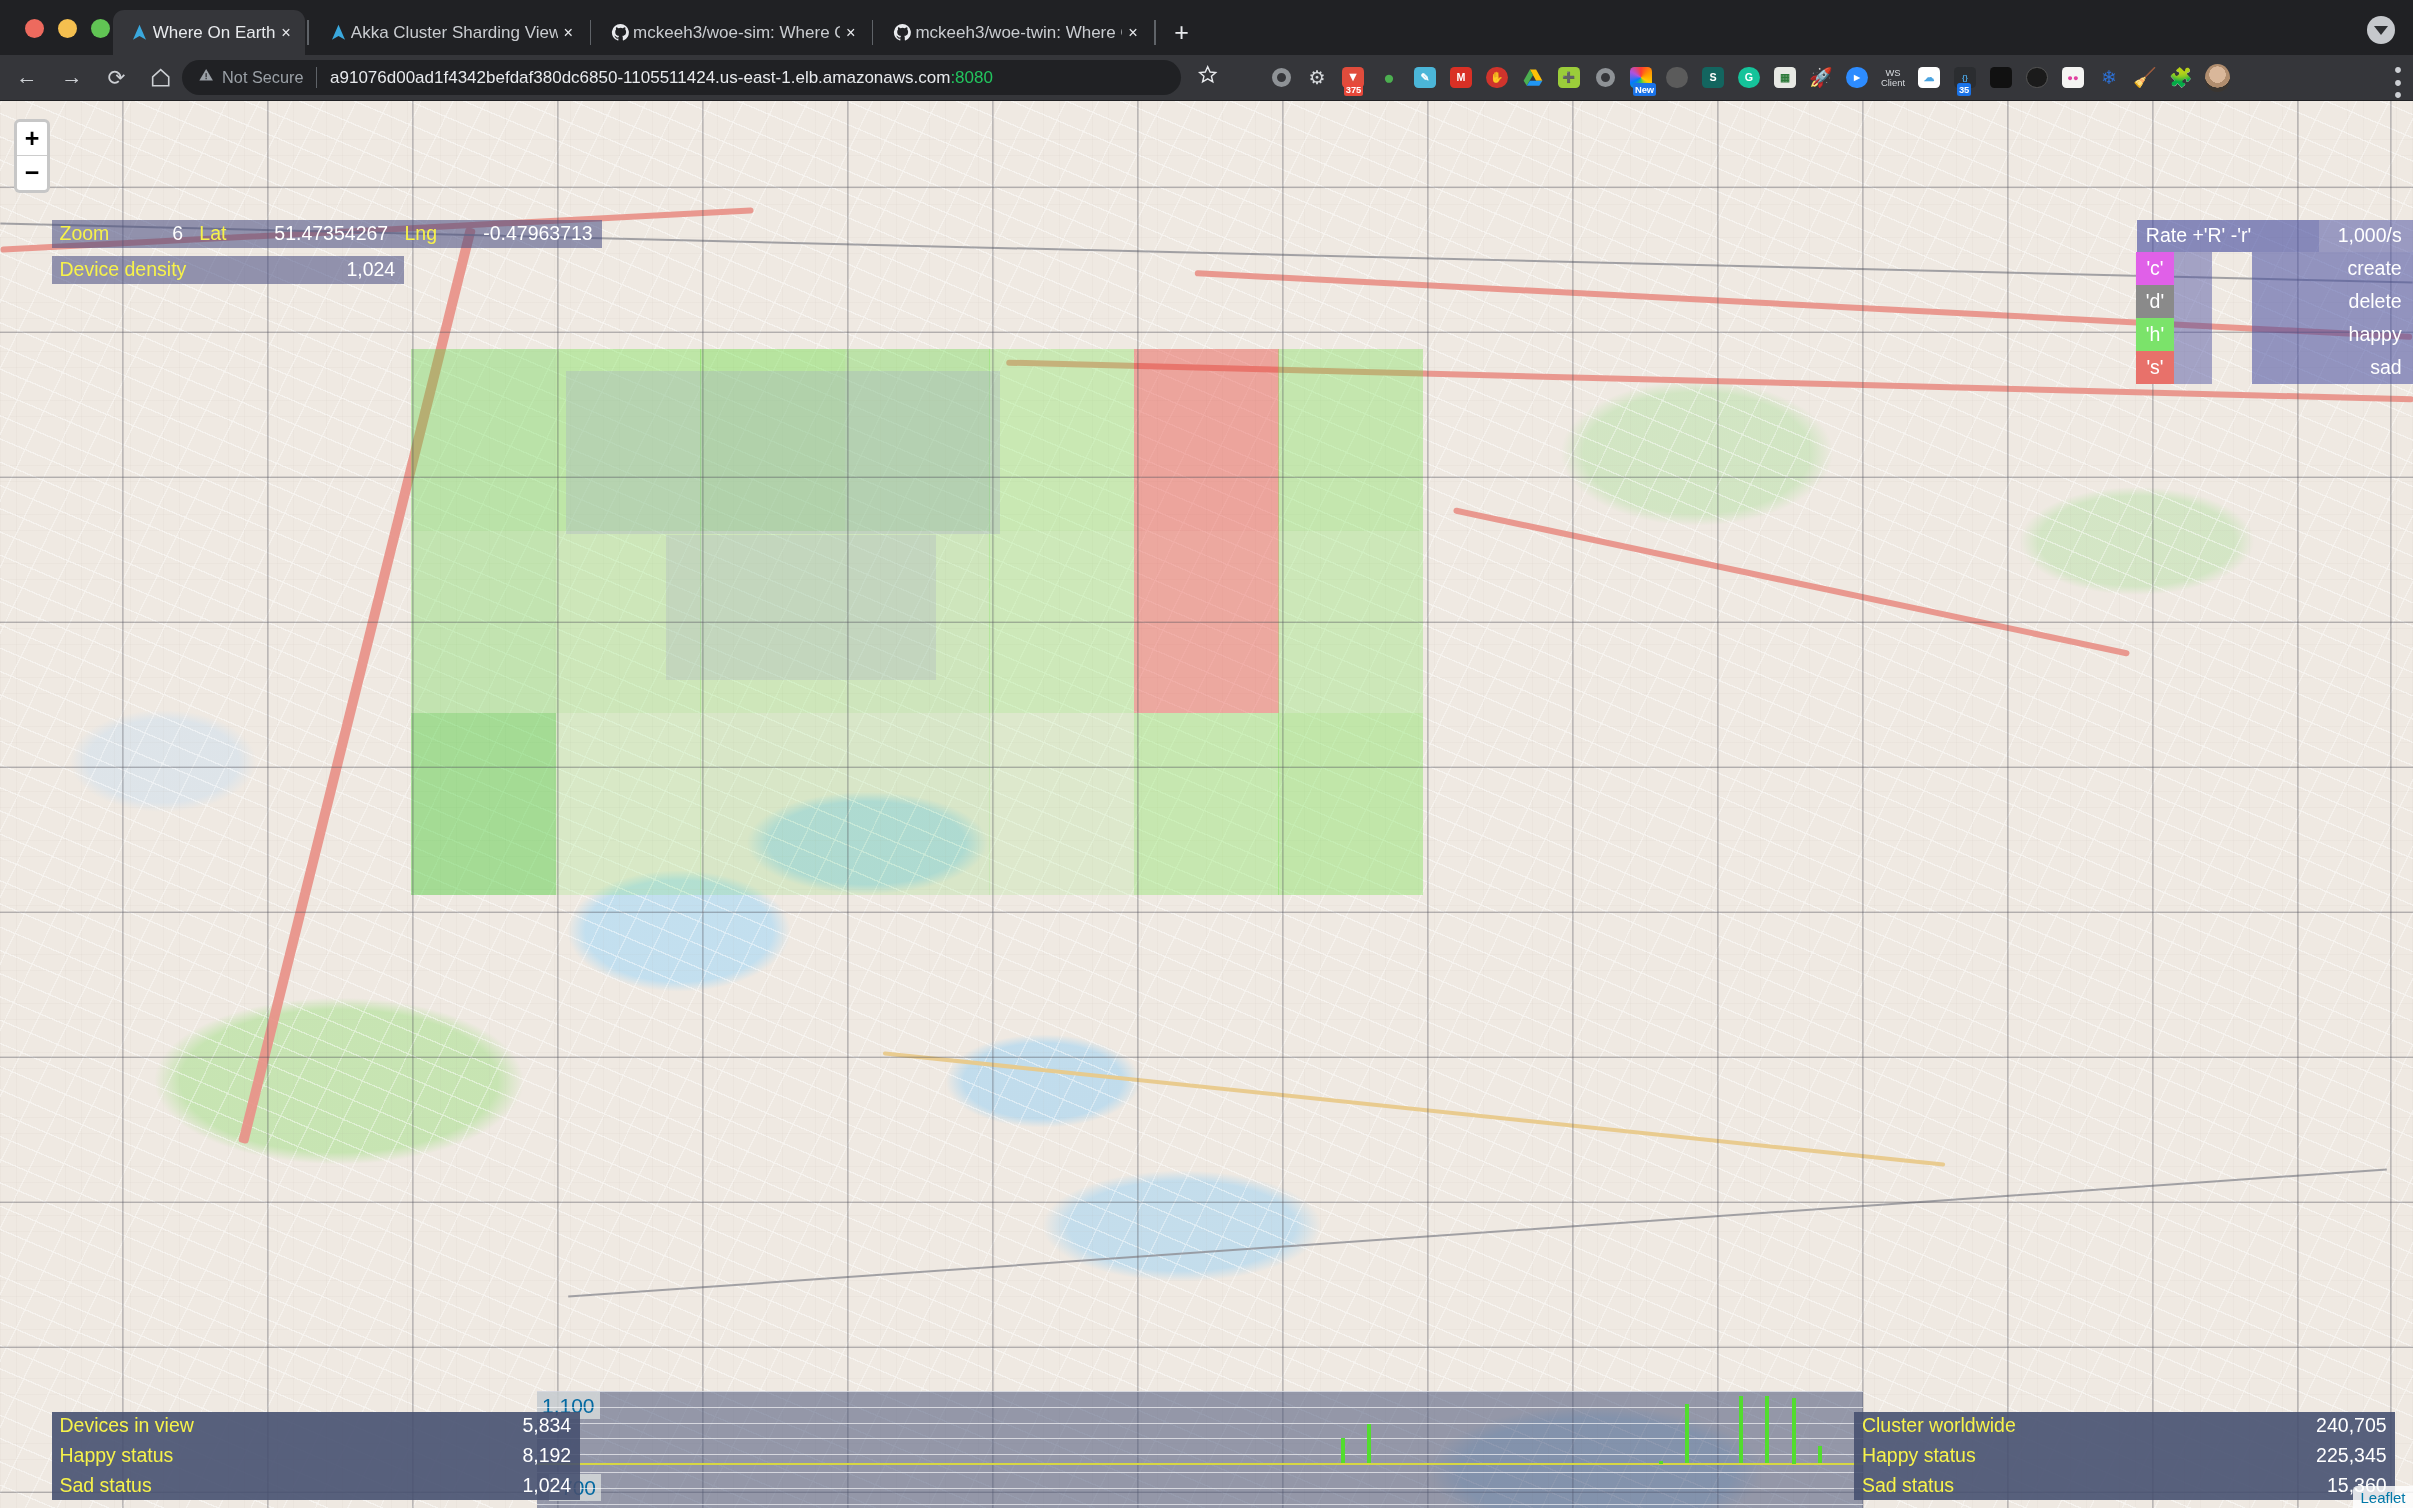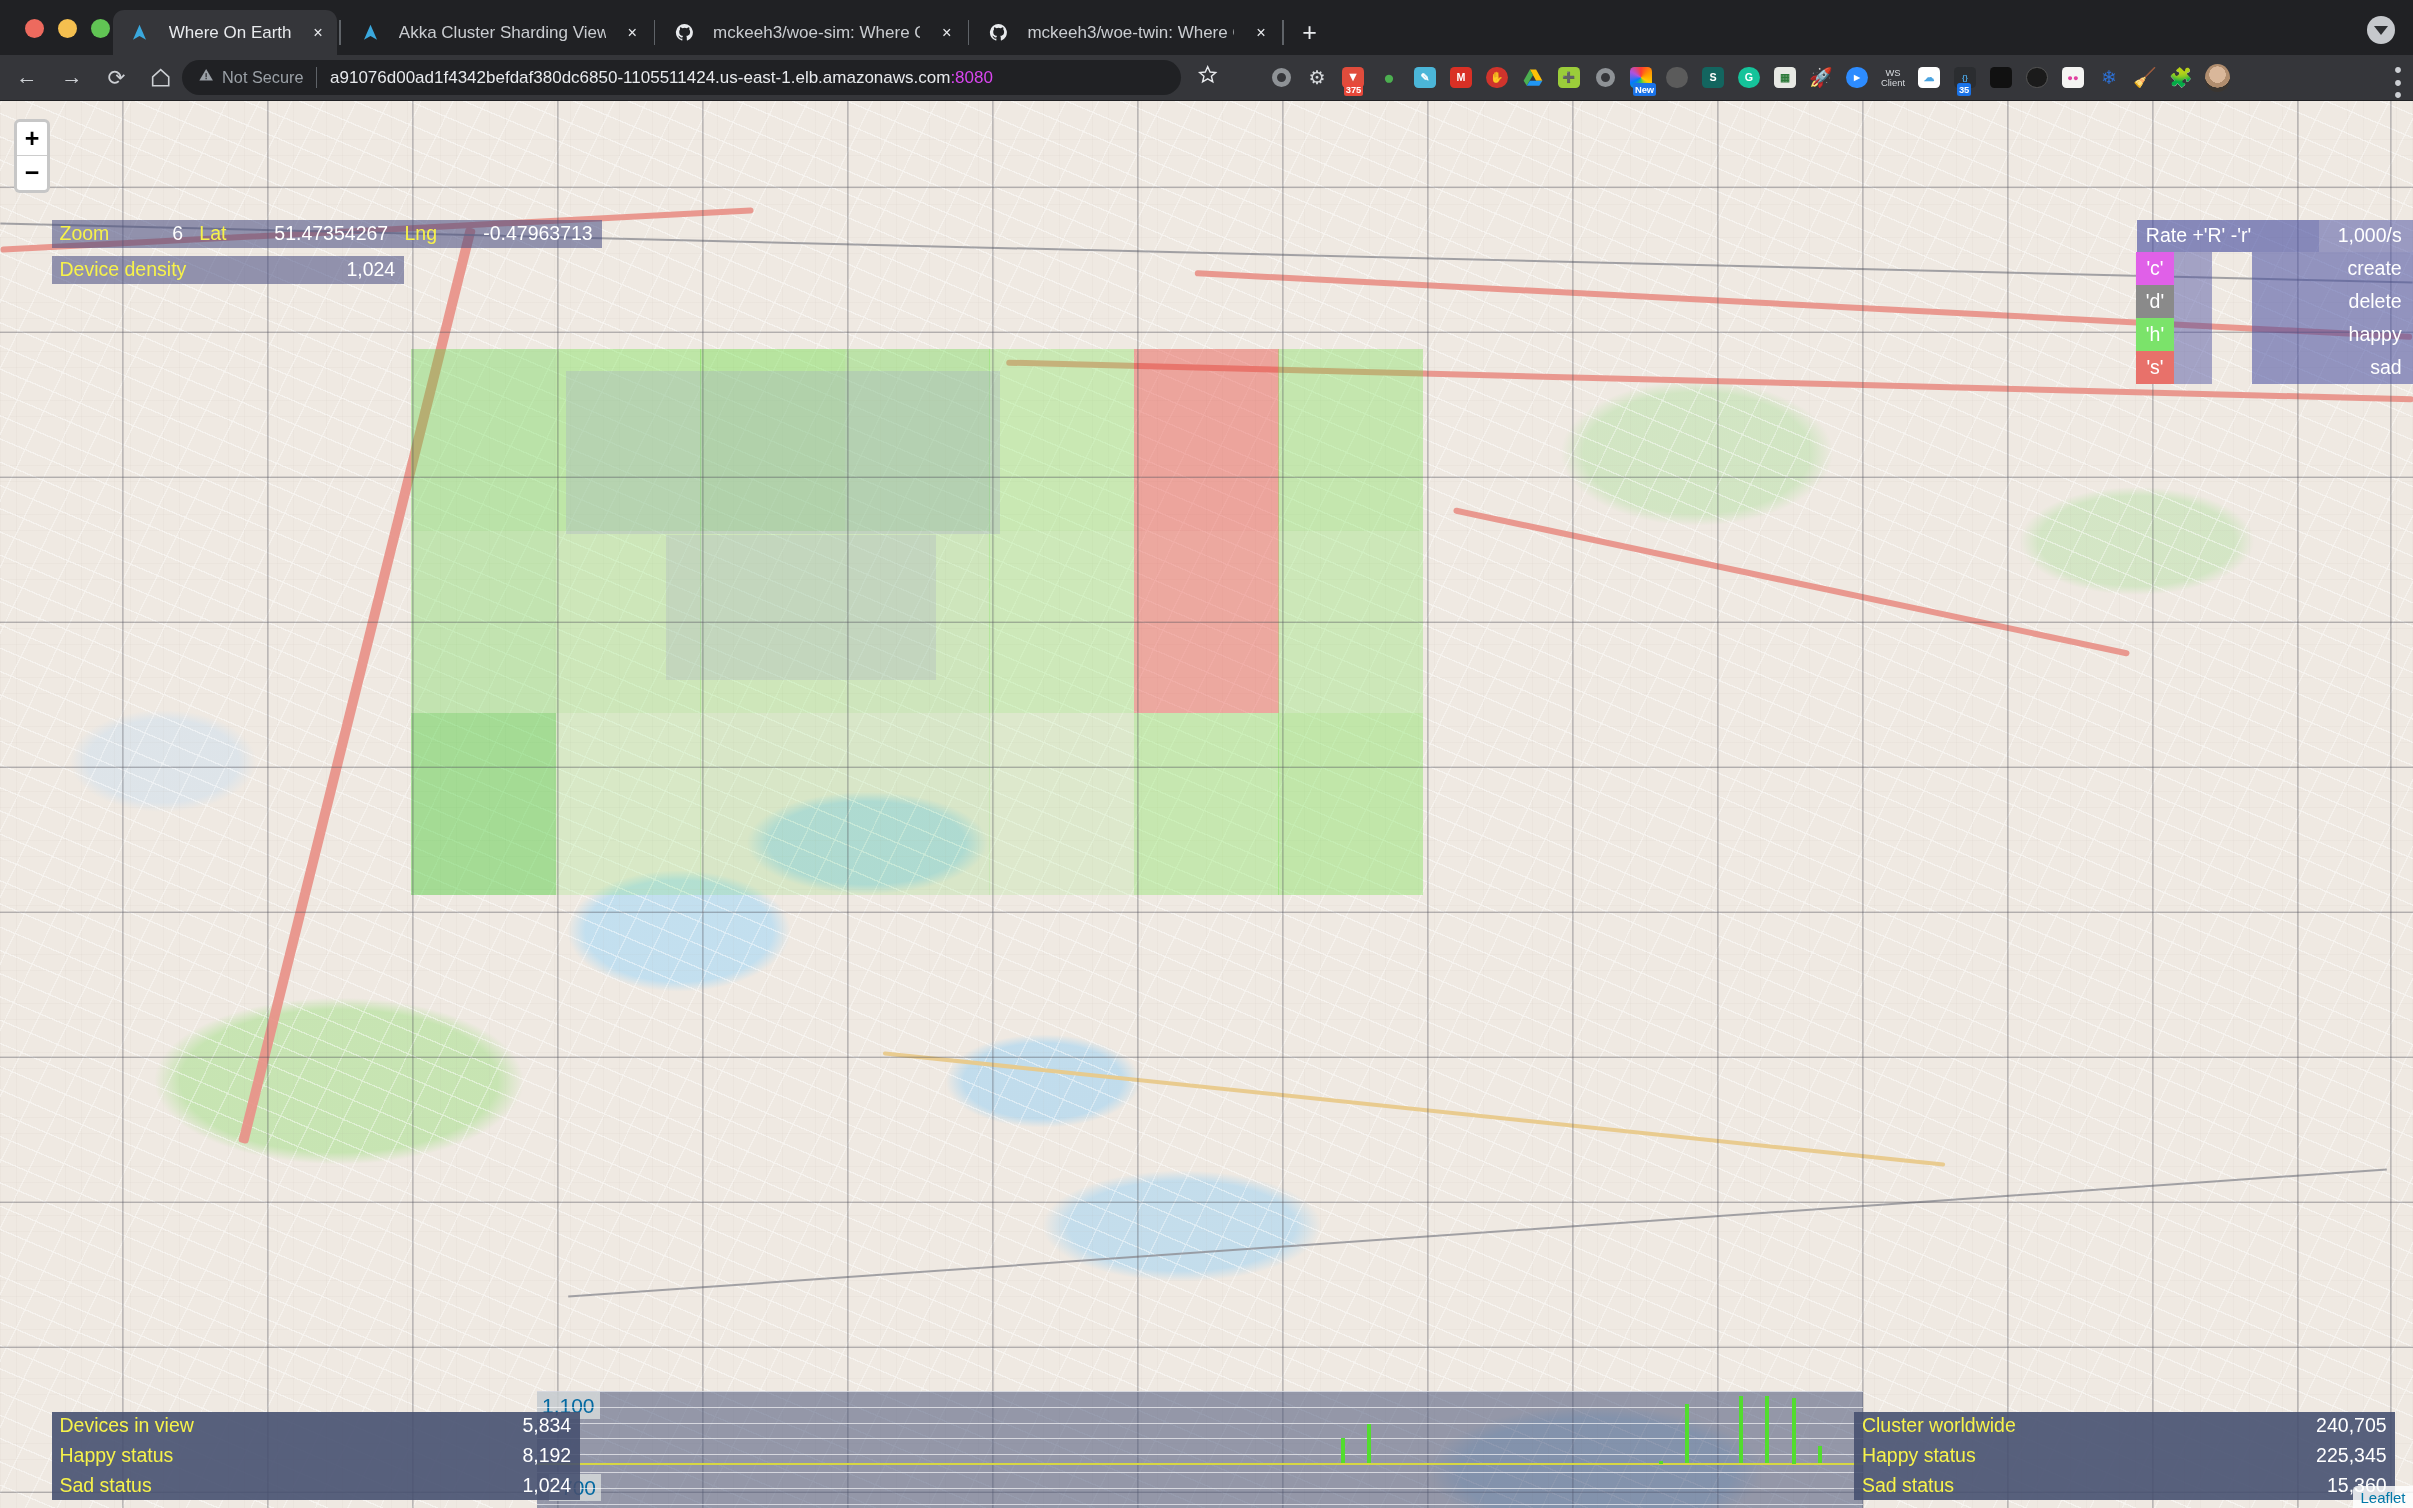--- a/index.html
+++ b/index.html
@@ -8,21 +8,21 @@
 
   
   #browser { position:absolute; inset:0; background:#202124; }
   #titlebar { position:absolute; left:0; top:0; width:2413px; height:55px;
       background:#202124; display:flex; align-items:flex-end; }
   #traffic { position:absolute; left:25px; top:19px; display:flex; gap:14px; }
   .tl { width:19px; height:19px; border-radius:50%; }
   .tl.red{background:#ed6a5e;} .tl.yel{background:#f4bf4f;} .tl.grn{background:#61c454;}
 
   #tabstrip { position:absolute; left:113px; top:10px; display:flex; align-items:flex-end; height:45px; }
-  .tab { height:45px; display:flex; align-items:center; gap:18px;
+  .tab { height:45px; display:flex; align-items:center; gap:2px;
      padding:0 14px 0 16.3px; border-radius:11.3px 11.3px 0 0; position:relative;justify-content:center; }
   .tab.active { background:#35363a; }
   .tab.inactive { background:transparent; }
   .tab .tabicon { width:21.4px; height:21.4px; flex:none; display:flex; align-items:center; justify-content:center; }
   .tab .tablabel { color:#e8eaed; font-size:17px; white-space:nowrap; overflow:hidden;
       text-overflow:clip; max-width:207px; }
   .tab.inactive .tablabel { color:#c9ccd0; }
   .tabclose { color:#e8eaed; font-size:16.3px; line-height:1; margin-left:3.8px; }
   .tabsep { width:1.3px; height:25px; background:#5f6368; align-self:center; margin:0 2.5px; }
   #newtab { color:#e8eaed; font-size:25px; line-height:1; padding:0 16.3px; align-self:center; }
@@ -35,21 +35,21 @@
   
   #toolbar { position:absolute; left:0; top:55px; width:2413px; height:45px;
       background:#35363a; display:flex; align-items:center; }
   .navbtn { width:36px; height:36px; margin-left:8.8px; display:flex; align-items:center;
       justify-content:center; color:#cdd0d4; font-size:21.4px; }
   #omnibox { position:absolute; left:182px; top:5px; width:999px; height:35px;
       background:#202124; border-radius:17.6px; display:flex; align-items:center; padding:0 16.3px; }
   #notsecure { display:flex; align-items:center; gap:7.5px; color:#9aa0a6; font-size:16.3px; }
   #omnisep { width:1.3px; height:21.4px; background:#5f6368; margin:0 12.6px; }
   #urltext { color:#e8eaed; font-size:17px; white-space:nowrap; }
-  #urltext .port { color:#d946ef; }
+  #urltext .port { color:#22c55e; }
   #star { position:absolute; left:1197px; top:8.8px; color:#e8eaed; font-size:21.4px; }
 
   #exticons { position:absolute; left:1263px; top:5px; height:35px; display:flex;
       align-items:center; gap:0px; }
   .ext { width:36px; height:35px; display:flex; align-items:center; justify-content:center;
       position:relative; }
   .ext .glyph { font-size:19px; line-height:1; }
   .sq { width:21.4px;height:21.4px;border-radius:4.4px;display:flex;align-items:center;justify-content:center;
       color:#fff;font-size:10.7px;font-weight:bold; }
   .ring { width:19px;height:19px;border-radius:50%;border:5px solid #8e9296; }

